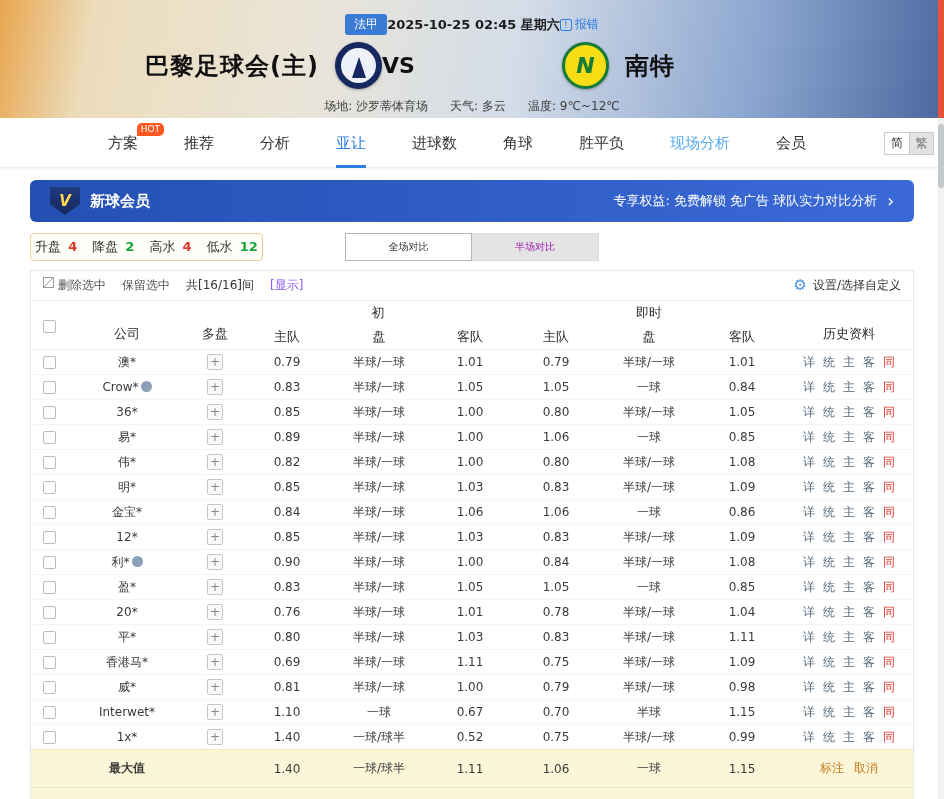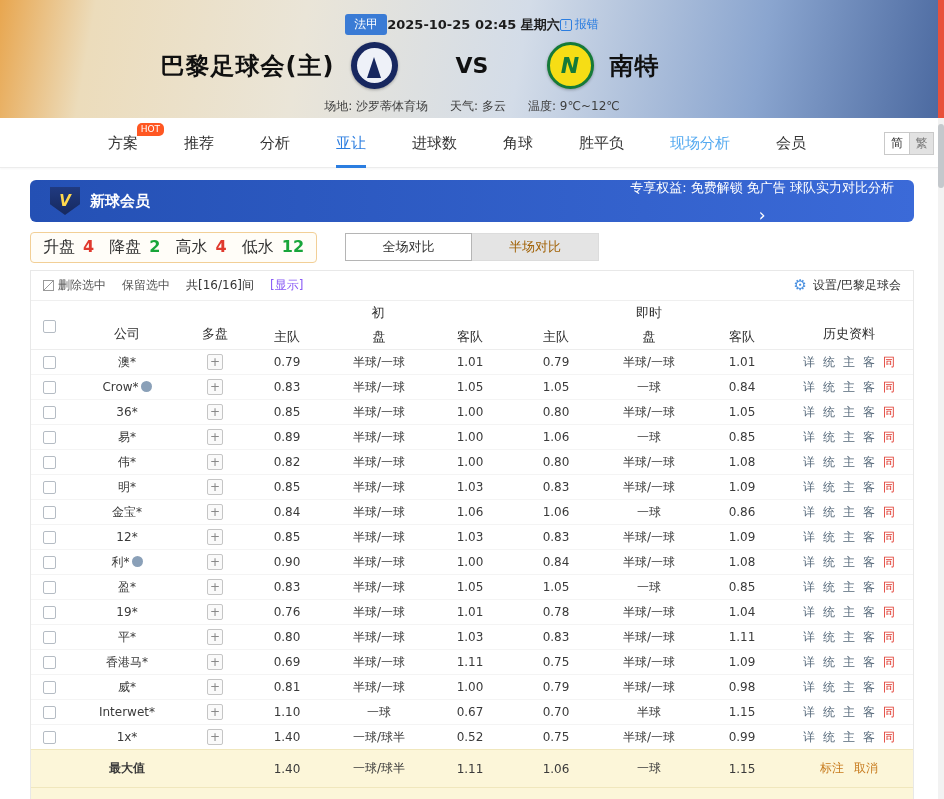--- a/index.html
+++ b/index.html
@@ -15,21 +15,21 @@
   }
   .header-top{display:flex;justify-content:center;align-items:center;gap:0;font-size:13px;}
   .league-badge{background:#3a7bd5;color:#fff;font-size:12px;padding:2px 9px;border-radius:3px;}
   .match-datetime{font-weight:bold;color:#1c1c1c;}
   .report-error{color:#2b7de0;font-size:12px;cursor:pointer;display:flex;align-items:center;gap:3px;}
   .err-ico{display:inline-block;width:12px;height:12px;border:1px solid #2b7de0;border-radius:2px;font-size:9px;line-height:11px;text-align:center;color:#2b7de0;}
   .teams-row{display:flex;justify-content:center;align-items:center;margin-top:7px;}
   .team{display:flex;align-items:center;gap:16px;}
   .team.home{width:345px;justify-content:flex-end;}
   .team.away{width:345px;justify-content:flex-start;}
-  .vs{width:149px;text-align:center;font-size:22px;font-weight:bold;color:#101010;}
+  .vs{width:180px;font-size:22px;font-weight:bold;color:#101010;}
   .team-name{font-size:24px;font-weight:bold;color:#101010;letter-spacing:1px;}
   .logo{width:47px;height:47px;border-radius:50%;flex:0 0 auto;}
   .logo.paris{background:#17275f;display:flex;align-items:center;justify-content:center;box-shadow:0 1px 3px rgba(0,0,0,.3);}
   .logo.paris .inner{width:35px;height:35px;background:#eef1f8;border-radius:50%;display:flex;align-items:flex-end;justify-content:center;padding-bottom:5px;}
   .tower{width:0;height:0;border-left:7px solid transparent;border-right:7px solid transparent;border-bottom:21px solid #17275f;}
   .logo.nantes{background:#f6dd15;border:3px solid #157a38;display:flex;align-items:center;justify-content:center;font-weight:bold;color:#157a38;font-size:22px;font-style:italic;box-shadow:0 1px 3px rgba(0,0,0,.3);}
   .venue-row{margin-top:9px;font-size:12px;color:#3d3d3d;display:flex;justify-content:center;gap:22px;}
   
   .nav{height:50px;background:#fff;display:flex;align-items:center;padding-left:108px;gap:46px;position:relative;border-bottom:1px solid #ececec;box-shadow:0 1px 2px rgba(0,0,0,.04);}
   .tab{font-size:15px;color:#333;position:relative;height:50px;line-height:50px;cursor:pointer;white-space:nowrap;}
@@ -37,38 +37,38 @@
   .tab.highlight{color:#55aaf0;}
   .hot-badge{position:absolute;top:5px;right:-26px;background:#ff5722;color:#fff;font-size:9px;padding:1px 4px;border-radius:5px 5px 5px 0;line-height:1.25;font-weight:normal;}
   .lang{position:absolute;right:10px;top:14px;display:flex;}
   .lang .lang-btn{width:25px;height:23px;border:1px solid #c9c9c9;display:flex;align-items:center;justify-content:center;font-size:12px;cursor:pointer;}
   .lang .simp{background:#fff;color:#333;border-right:none;}
   .lang .trad{background:#e2e2e2;color:#777;}
   
   .vip-banner{margin:12px 30px 0;height:42px;border-radius:6px;background:linear-gradient(90deg,#2450b4,#3b6ad8);display:flex;align-items:center;justify-content:space-between;padding:0 20px;color:#fff;}
   .vip-left{display:flex;align-items:center;gap:10px;font-size:15px;font-weight:bold;}
   .v-shield{width:30px;height:28px;background:linear-gradient(180deg,#203a80,#16295e);clip-path:polygon(0 0,100% 0,100% 62%,50% 100%,0 62%);display:flex;align-items:center;justify-content:center;font-size:15px;font-weight:bold;color:#ffd84d;font-style:italic;}
-  .vip-right{font-size:13px;display:flex;align-items:center;gap:10px;font-weight:normal;flex-direction:column;}
+  .vip-right{font-size:13px;display:flex;align-items:center;gap:10px;font-weight:normal;}
   .vip-arrow{font-size:17px;line-height:1;}
   
   .filter-row{margin:10px 30px 0;height:30px;position:relative;display:flex;align-items:center;}
-  .filter-stats{border:1px solid #f2cf96;border-radius:4px;padding:4px 12px;display:flex;gap:15px;font-size:16px;background:#fffdf8;color:#333;}
+  .filter-stats{border:1px solid #f2cf96;border-radius:4px;padding:4px 4px;display:flex;gap:15px;font-size:13px;background:#fffdf8;color:#333;}
   .fitem{cursor:pointer;}
   .fitem b{font-weight:bold;margin-left:3px;}
   .fitem b.red{color:#e0392e;}
   .fitem b.green{color:#18a53a;}
   .toggle{position:absolute;left:50%;transform:translateX(-50%);display:flex;}
-  .toggle .t{width:127px;height:28px;display:flex;align-items:center;justify-content:center;font-size:13px;cursor:pointer;text-align:right;}
+  .toggle .t{width:127px;height:28px;display:flex;align-items:center;justify-content:center;font-size:10px;cursor:pointer;text-align:right;}
   .toggle .t.on{background:#fff;border:1px solid #b5b5b5;color:#333;z-index:1;}
-  .toggle .t.off{background:#e4e4e4;border:1px solid #dcdcdc;border-left:none;color:#a16207;}
+  .toggle .t.off{background:#e4e4e4;border:1px solid #dcdcdc;border-left:none;color:#a21caf;}
   
   .table-container{margin:8px 30px 0;border:1px solid #e8e8e8;background:#fff;}
   .controls-row{height:30px;display:flex;align-items:center;justify-content:space-between;padding:0 12px;border-bottom:1px solid #efefef;font-size:12px;color:#555;}
   .ctrl-left{display:flex;align-items:center;gap:16px;}
-  .ctrl-item{display:flex;align-items:center;gap:4px;cursor:pointer;}
+  .ctrl-item{display:flex;gap:4px;cursor:pointer;}
   .sq-icon{display:inline-block;width:11px;height:11px;border:1px solid #9a9a9a;background:linear-gradient(135deg,transparent 46%,#9a9a9a 46%,#9a9a9a 54%,transparent 54%);}
   .count-text{color:#333;}
   .show-link{color:#8b5cf6;cursor:pointer;}
   .ctrl-right{display:flex;align-items:center;gap:6px;color:#333;cursor:pointer;}
   .gear{color:#4a90e0;font-size:15px;line-height:1;}
   table.odds{width:100%;border-collapse:collapse;font-size:12px;table-layout:fixed;}
   table.odds th{font-weight:normal;color:#2f2f2f;font-size:13px;padding:3px 0;text-align:center;}
   table.odds thead th.vb{vertical-align:bottom;padding-bottom:6px;}
   table.odds thead{border-bottom:1px solid #ededed;}
   table.odds td{text-align:center;height:25px;border-top:1px solid #f4f4f4;color:#3a3a3a;overflow:hidden;white-space:nowrap;}
@@ -170,21 +170,21 @@
         <span>删除选中</span>
       </span>
       <span class="ctrl-item">
         <span>保留选中</span>
       </span>
       <span class="count-text">共[16/16]间</span>
       <span class="show-link">[显示]</span>
     </div>
     <div class="ctrl-right">
       <span class="gear">⚙</span>
-      <span>设置/巴黎足球会</span>
+      <span>设置/选择自定义</span>
     </div>
   </div>
   <table class="odds">
     <colgroup>
       <col style="width:36px">
         <col style="width:120px">
         <col style="width:56px">
       <col style="width:88px">
         <col style="width:96px">
         <col style="width:86px">
@@ -327,21 +327,21 @@
           <td class="num">0.83</td>
           <td class="hcp">半球/一球</td>
           <td class="num">1.05</td>
           <td class="num">1.05</td>
           <td class="hcp">一球</td>
           <td class="num">0.85</td>
           <td class="hist"><a class="hl">详</a><a class="hl">统</a><a class="hl">主</a><a class="hl">客</a><a class="hl red">同</a></td>
         </tr>
         <tr>
           <td><input type="checkbox" style=""></td>
-          <td class="company">19*</td>
+          <td class="company">20*</td>
           <td><span class="plus">+</span></td>
           <td class="num">0.76</td>
           <td class="hcp">半球/一球</td>
           <td class="num">1.01</td>
           <td class="num">0.78</td>
           <td class="hcp">半球/一球</td>
           <td class="num">1.04</td>
           <td class="hist"><a class="hl">详</a><a class="hl">统</a><a class="hl">主</a><a class="hl">客</a><a class="hl red">同</a></td>
         </tr>
         <tr>

